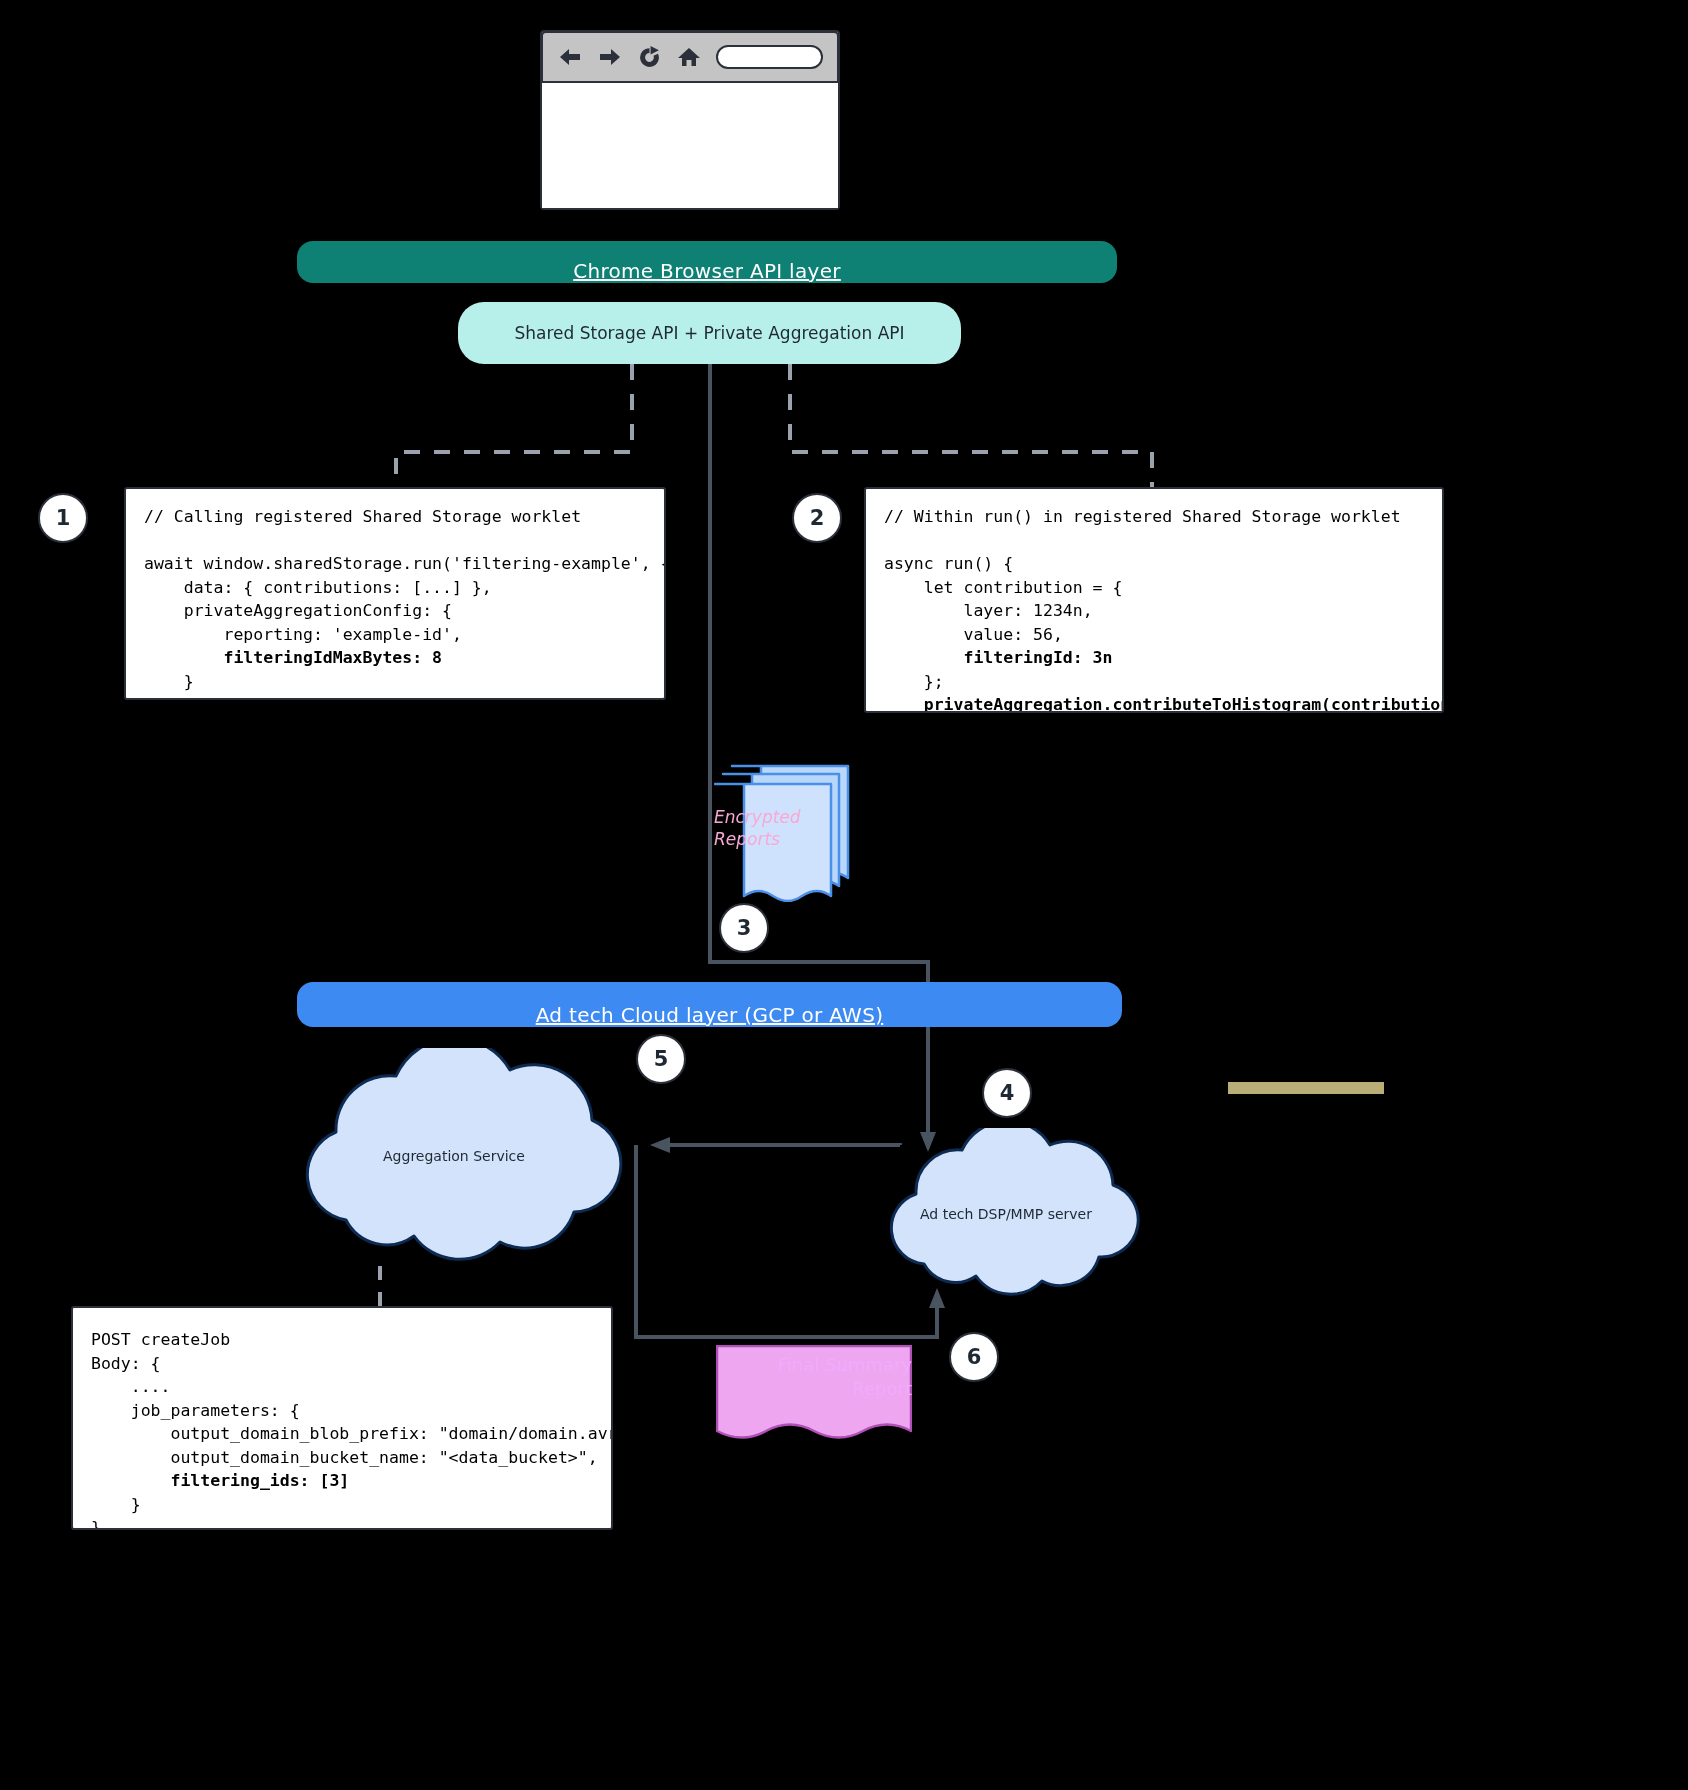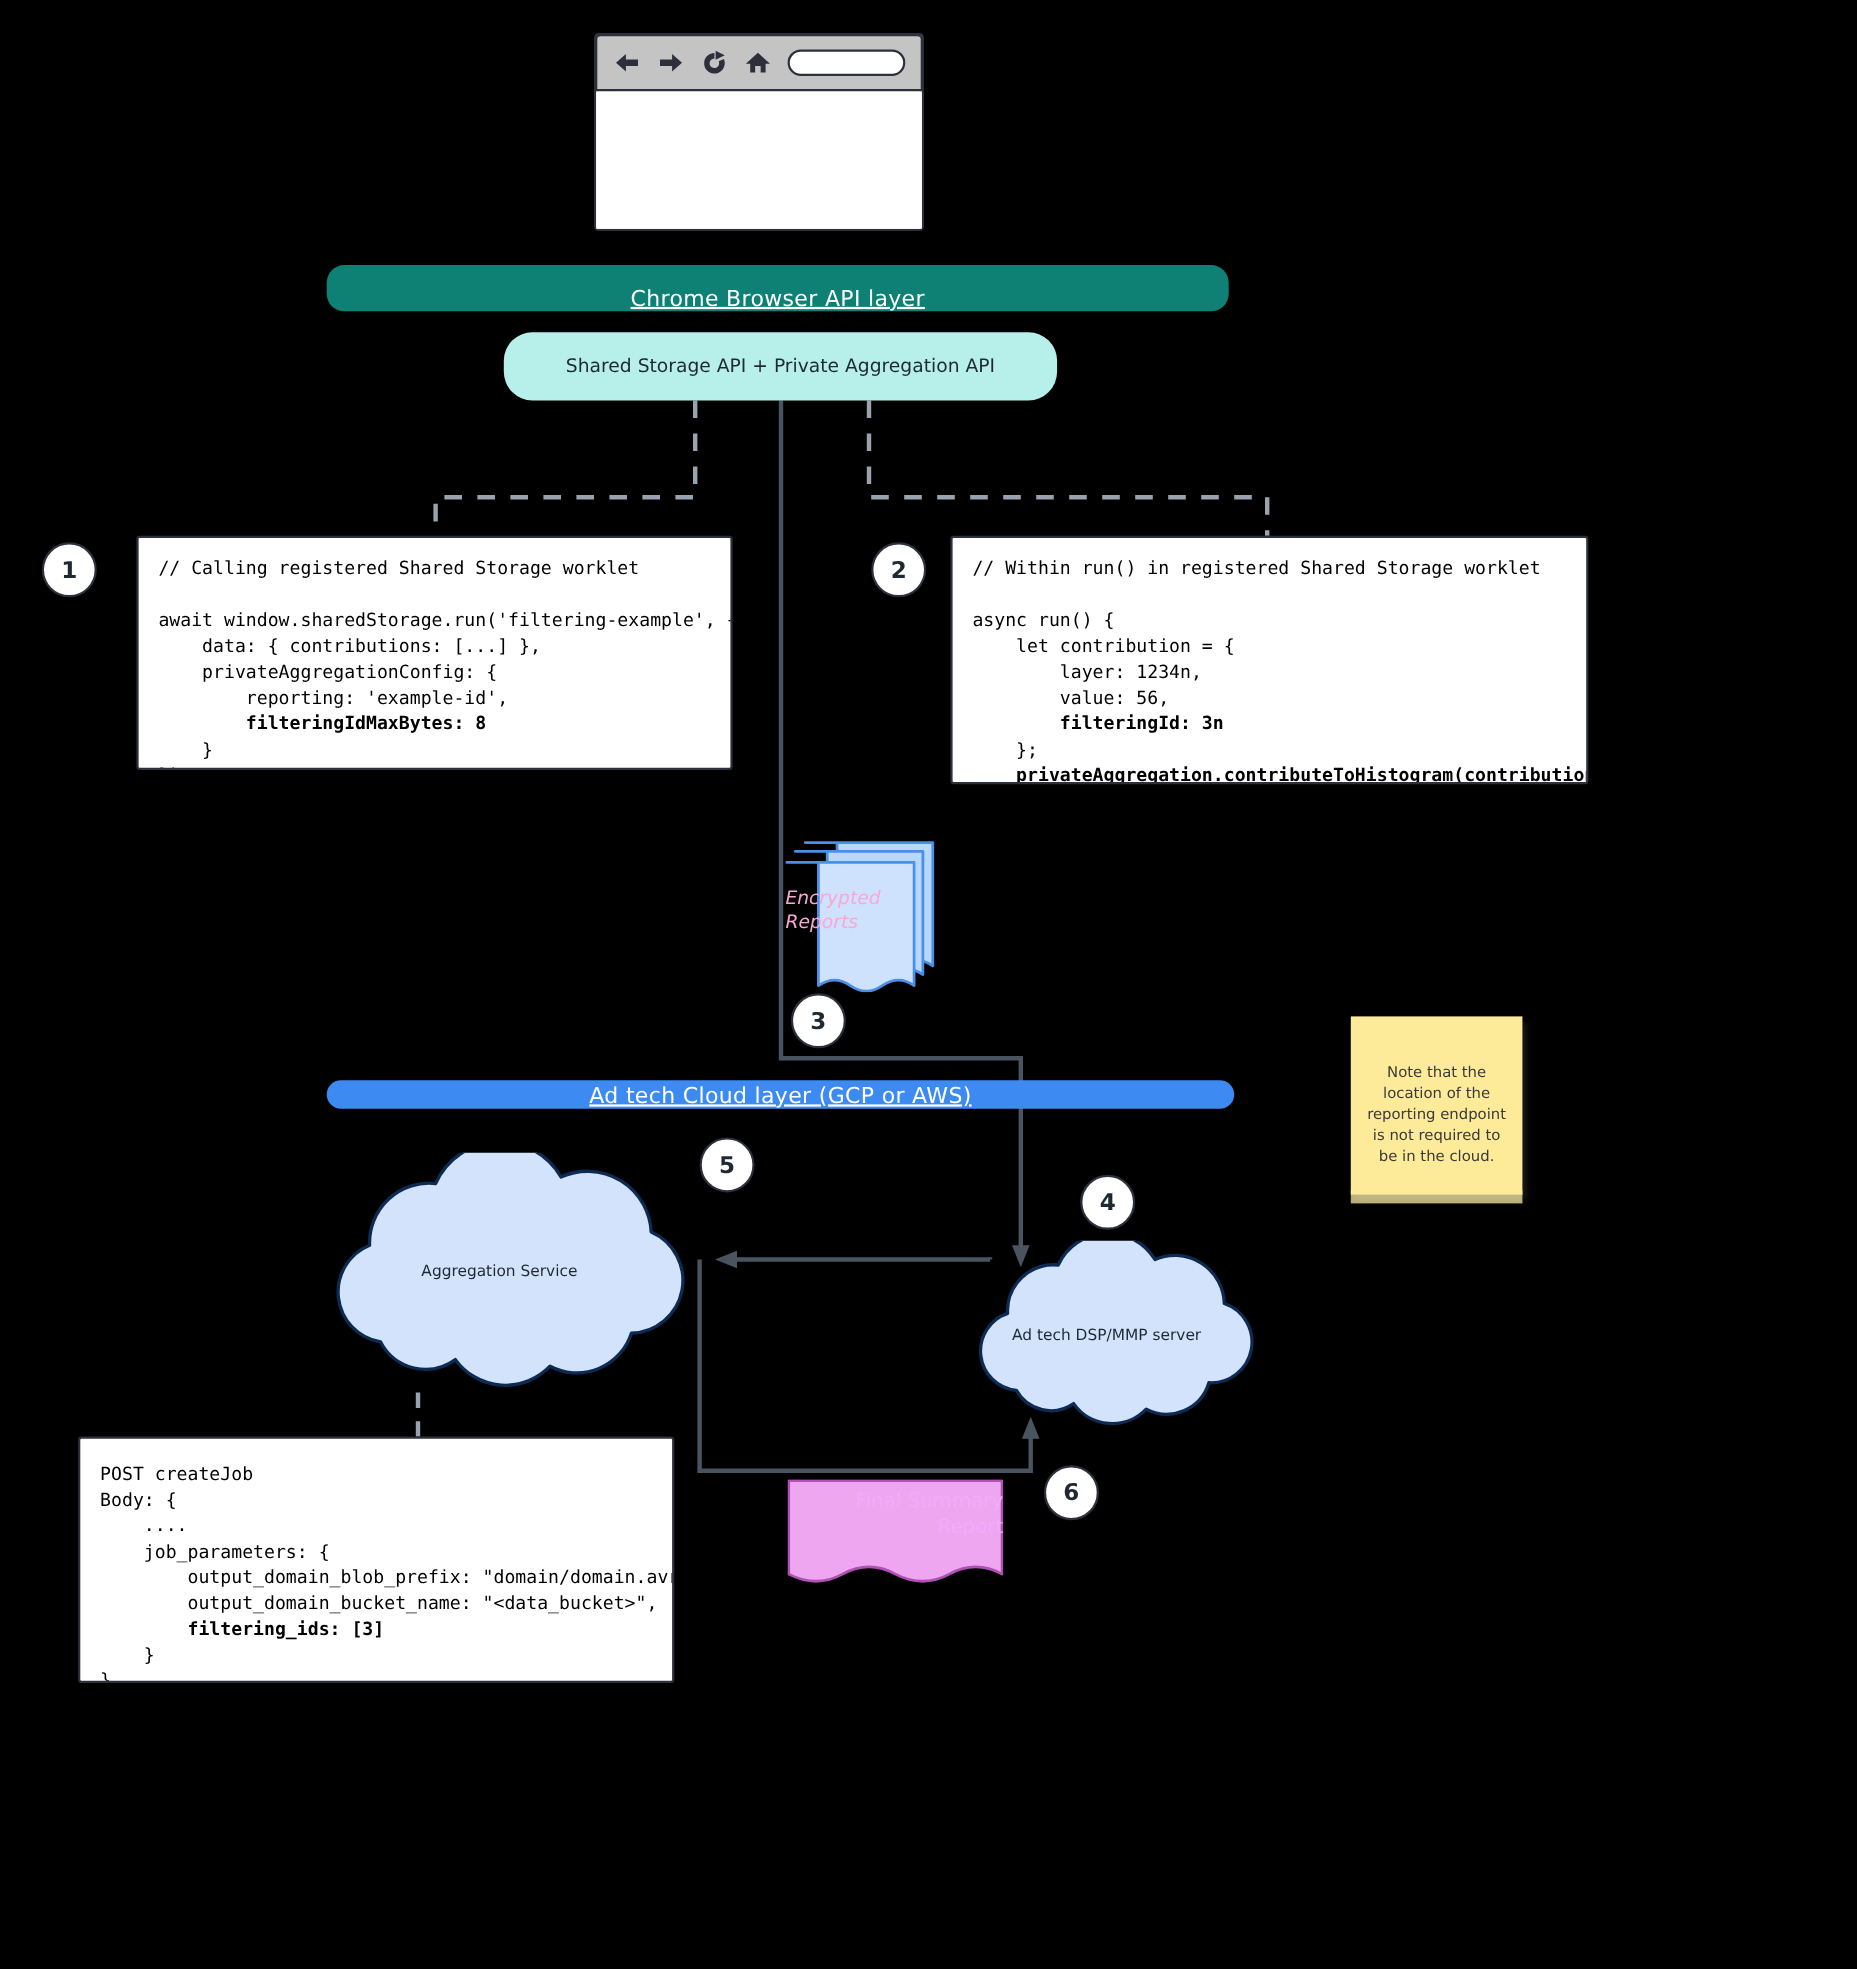--- a/index.html
+++ b/index.html
@@ -52,21 +52,21 @@
     color: #ffffff;
     font-size: 20px;
     letter-spacing: 0.3px;
     text-decoration: underline;
   }
   #chrome-layer {
     left: 297px; top: 241px; width: 820px; height: 42px;
     background: #0e8074;
   }
   #cloud-layer {
-    left: 297px; top: 982px; width: 825px; height: 26px;
+    left: 297px; top: 982px; width: 825px; height: 45px;
     background: #3d8bf2;
   }
 
   
   #api-node {
     left: 458px; top: 302px; width: 503px; height: 62px;
     background: #b7f0ea;
     border-radius: 26px;
     display: flex; align-items: center; justify-content: center;
     color: #1f2933;
@@ -255,27 +255,20 @@
 
   <div class="abs badge" id="badge-3">
     <span>3</span>
   </div>
 
   <div class="abs layer-bar" id="cloud-layer">
     <span>Ad tech Cloud layer (GCP or AWS)</span>
   </div>
 
   <div class="abs" id="sticky-note-shadow"></div>
-  <div class="abs" id="sticky-note">
-    <div>Note that the</div>
-    <div>location of the</div>
-    <div>reporting endpoint</div>
-    <div>is not required to</div>
-    <div>be in the cloud.</div>
-  </div>
 
   <div class="abs" id="aggregation-service">
     <svg width="384" height="218" viewBox="0 0 384 218">
       <path d="M84,172
                a46,46 0 0 1 -10,-88
                a54,54 0 0 1 60,-56
                a64,64 0 0 1 114,-6
                a58,58 0 0 1 82,50
                a48,48 0 0 1 -18,92
                a52,52 0 0 1 -74,30

